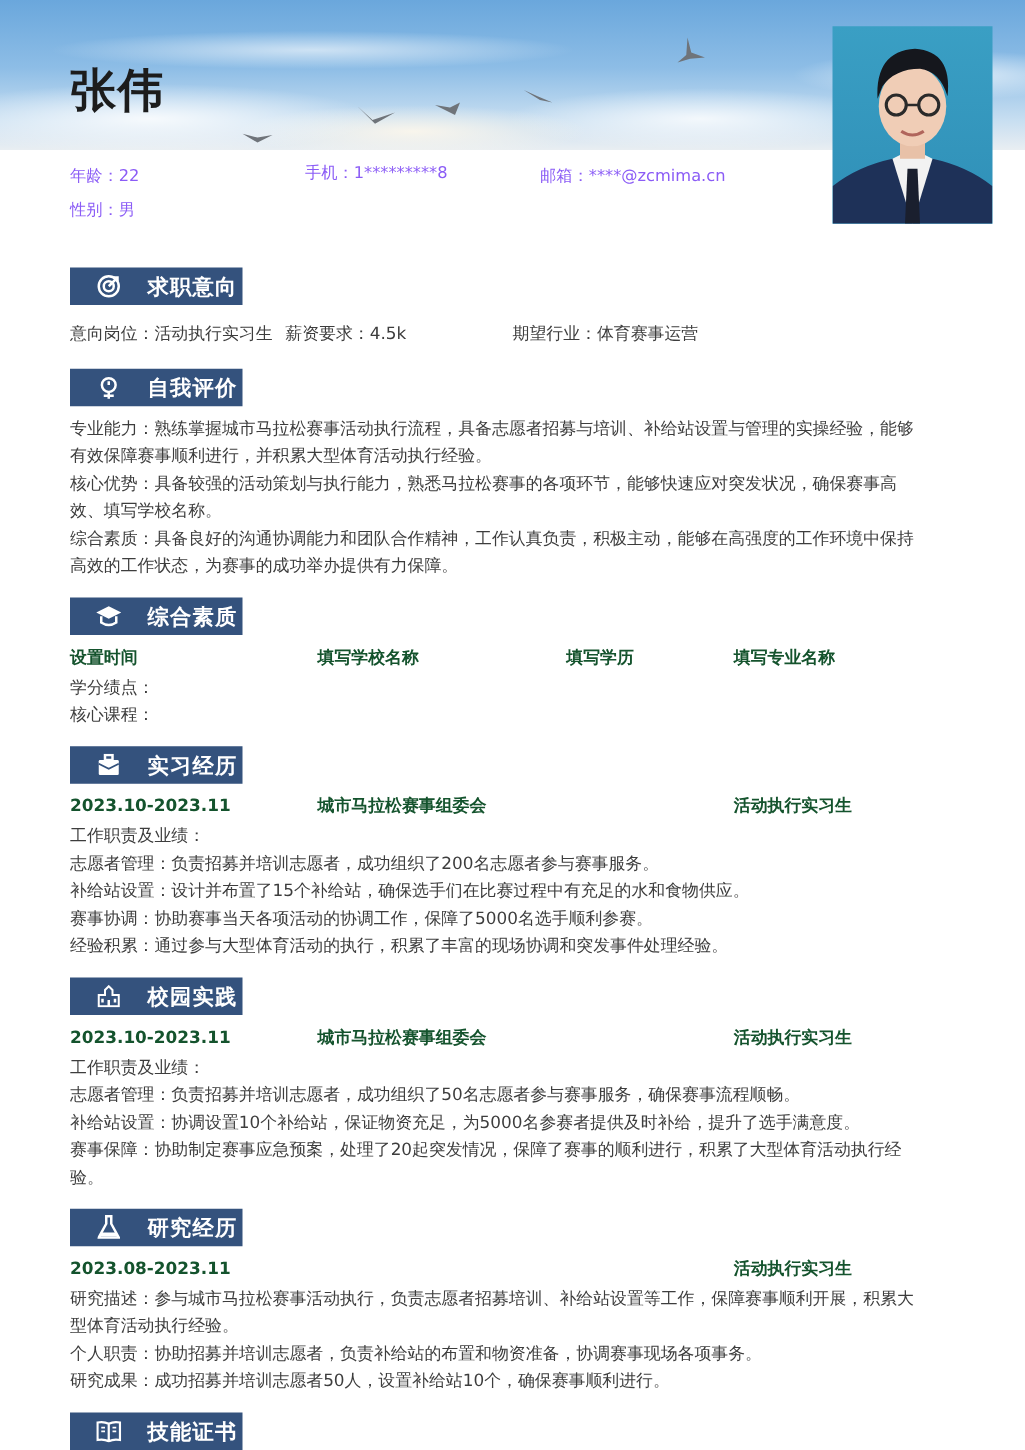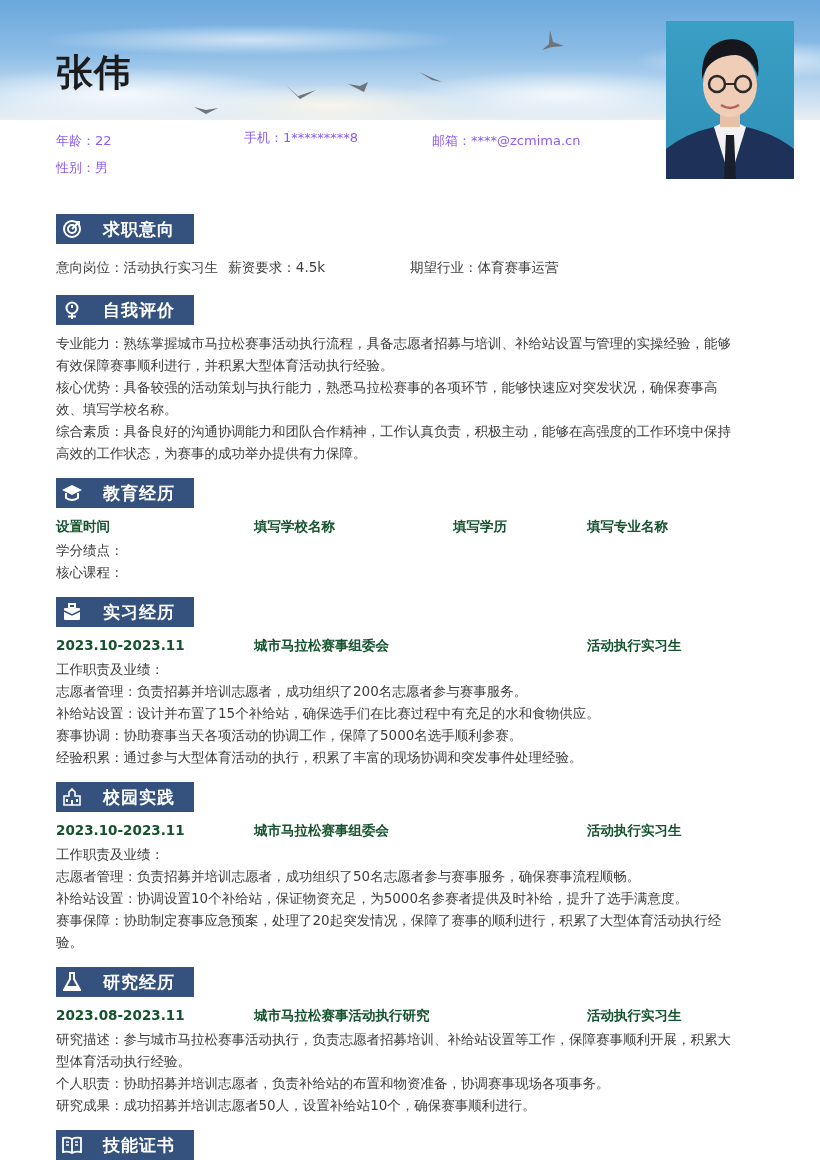--- a/index.html
+++ b/index.html
@@ -23,21 +23,21 @@
     position: absolute; left: 56px; top: 48px; font-size: 37px; font-weight: bold;
     color: #1c1c1c; letter-spacing: 1px;
   }
   .info { position: absolute; font-size: 13px; color: #8b5cf6; }
   .photo {
     position: absolute; left: 666px; top: 21px; width: 128px; height: 158px;
     background: linear-gradient(180deg, #3a9fc4 0%, #2f8fb7 100%); overflow: hidden;
   }
   .section-head {
     position: absolute; left: 56px; width: 138px; height: 30px;
-    background: #34527d; color: #fff; display: flex; align-items: center;
+    background: #34527d; color: #fff; display: flex; align-items: center; padding-left: 15px;
   }
   .section-head .ico { width: 30px; height: 30px; display: flex; align-items: center; justify-content: center; margin-left: 1px; }
   .section-head .title { margin-left: 16px; font-size: 17px; font-weight: bold; letter-spacing: 1px; }
   .line { position: absolute; left: 56px; width: 712px; font-size: 13.5px; line-height: 22px; color: #3d3d3d; }
   .row { position: absolute; left: 56px; width: 712px; height: 22px; font-size: 13.5px; font-weight: bold; color: #14532d; }
   .row span { position: absolute; top: 0; line-height: 22px; }
 </style>
 </head>
 <body>
 
@@ -114,21 +114,21 @@
 <div class="line" style="top:420px">综合素质：具备良好的沟通协调能力和团队合作精神，工作认真负责，积极主动，能够在高强度的工作环境中保持</div>
 <div class="line" style="top:442px">高效的工作状态，为赛事的成功举办提供有力保障。</div>
 
 <div class="section-head" style="top:478px">
   <span class="ico">
     <svg width="22" height="18" viewBox="0 0 22 18">
         <path d="M1 6 L11 1 L21 6 L11 11 Z" fill="#fff"></path>
         <path d="M5 9 L5 14 Q11 18 17 14 L17 9" fill="none" stroke="#fff" stroke-width="2"></path>
       </svg>
   </span>
-  <span class="title">教育经历</span>
+  <span class="title">综合素质</span>
 </div>
 <div class="row" style="top:515px">
   <span style="left:0">设置时间</span>
   <span style="left:198px">填写学校名称</span>
   <span style="left:397px">填写学历</span>
   <span style="left:531px">填写专业名称</span>
 </div>
 <div class="line" style="top:539px">学分绩点：</div>
 <div class="line" style="top:561px">核心课程：</div>
 
@@ -179,21 +179,20 @@
   <span class="ico">
     <svg width="18" height="20" viewBox="0 0 18 20">
         <path d="M6 1 L12 1 M7 1 L7 7 L1 18 L17 18 L11 7 L11 1" fill="none" stroke="#fff" stroke-width="2"></path>
         <path d="M3.5 14 L14.5 14 L16 17 L2 17 Z" fill="#fff"></path>
       </svg>
   </span>
   <span class="title">研究经历</span>
 </div>
 <div class="row" style="top:1004px">
   <span style="left:0">2023.08-2023.11</span>
-  <span style="left:198px">城市马拉松赛事活动执行研究</span>
   <span style="left:531px">活动执行实习生</span>
 </div>
 <div class="line" style="top:1028px">研究描述：参与城市马拉松赛事活动执行，负责志愿者招募培训、补给站设置等工作，保障赛事顺利开展，积累大</div>
 <div class="line" style="top:1050px">型体育活动执行经验。</div>
 <div class="line" style="top:1072px">个人职责：协助招募并培训志愿者，负责补给站的布置和物资准备，协调赛事现场各项事务。</div>
 <div class="line" style="top:1094px">研究成果：成功招募并培训志愿者50人，设置补给站10个，确保赛事顺利进行。</div>
 
 <div class="section-head" style="top:1130px">
   <span class="ico">
     <svg width="20" height="18" viewBox="0 0 20 18">

